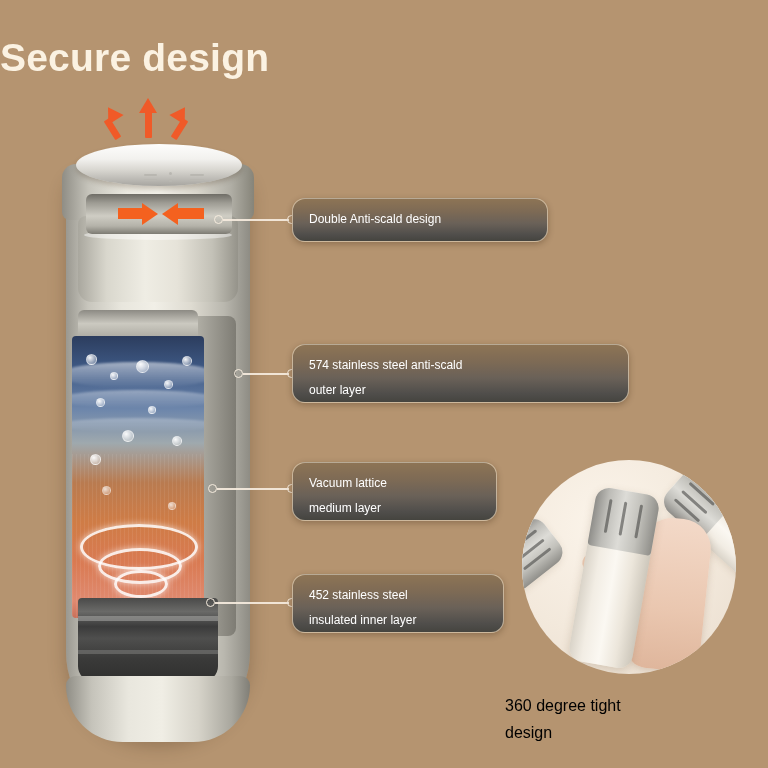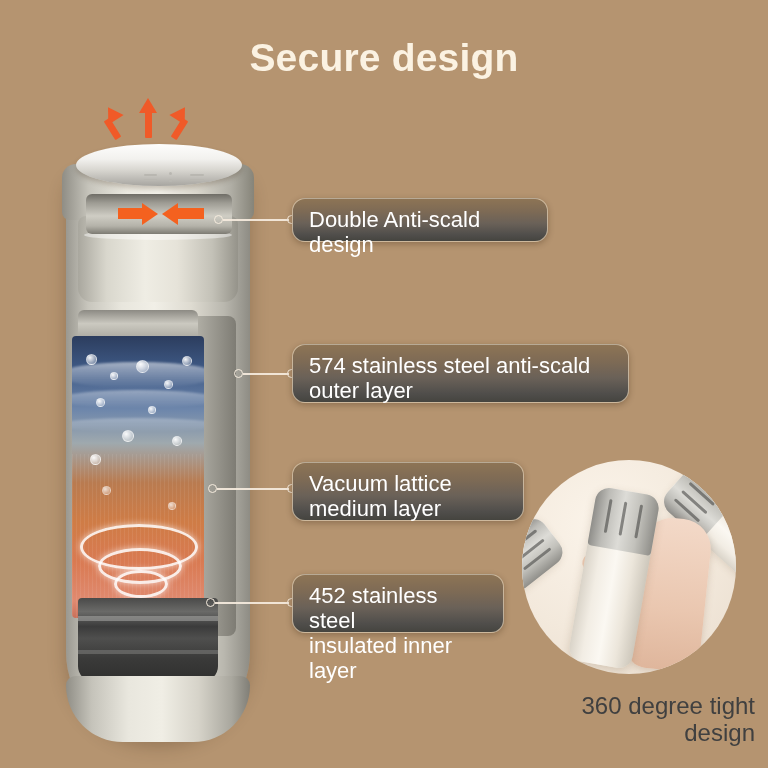--- a/index.html
+++ b/index.html
@@ -19,21 +19,21 @@
     height: 768px;
     background: #b59470;
   }
 
   
   #page-title {
     position: absolute;
     top: 36px;
     left: 0;
     width: 768px;
-    text-align: center;
+    text-align: left;
     font-size: 39px;
     font-weight: bold;
     color: #fbf2e2;
     letter-spacing: 0.2px;
   }
 
   
   #product {
     position: absolute;
     left: 58px;
@@ -271,21 +271,21 @@
 
   
   .callout {
     position: absolute;
     box-sizing: border-box;
     border-radius: 13px;
     border: 1px solid rgba(232,214,186,0.70);
     background: linear-gradient(to bottom,
        #8d7455 0%, #7d6a55 30%, #6a6158 58%, #504e4b 85%, #45443f 100%);
     color: #ffffff;
-    font-size: 22px;
+    font-size: 12px;
     line-height: 25px;
     padding: 8px 16px 21px 16px;
     box-shadow: 0 2px 6px rgba(50,30,10,0.30);
     white-space: pre-line;
   }
 
   
   .conn-line {
     position: absolute;
     height: 1.5px;
@@ -339,23 +339,23 @@
     position:absolute;
     background: linear-gradient(to right, #f0cdb6, #e7bc9f);
     border-radius: 10px;
   }
 
   #inset-caption {
     position: absolute;
     left: 505px;
     top: 692px;
     width: 250px;
-    text-align: right;
-    color: #404040;
-    font-size: 24px;
+    text-align: left;
+    color: #000000;
+    font-size: 16px;
     line-height: 27px;
     white-space: pre-line;
   }
 </style>
 </head>
 <body>
 
 <div id="stage">
 
   <div id="page-title">Secure design</div>
@@ -444,21 +444,21 @@
 
   <div class="conn-dot" style="left:206px; top:598px;"></div>
   <div class="conn-line" style="left:215px; top:602px; width:74px;"></div>
   <div class="conn-dot" style="left:287px; top:598px;"></div>
 
   <div class="callout" style="left:292px; top:198px; width:256px; height:44px;">Double Anti-scald design</div>
 
   <div class="callout" style="left:292px; top:344px; width:337px; height:59px;">574 stainless steel anti-scald
 outer layer</div>
 
-  <div class="callout" style="left:292px; top:462px; width:232px; height:59px;">Vacuum lattice
+  <div class="callout" style="left:292px; top:462px; width:205px; height:59px;">Vacuum lattice
 medium layer</div>
 
   <div class="callout" style="left:292px; top:574px; width:212px; height:59px;">452 stainless steel
 insulated inner layer</div>
 
   <div id="inset">
 
     <div class="thermos" style="left:4px; top:74px; width:52px; height:170px; transform:rotate(52deg); transform-origin:50% 0%;">
       <div class="cap">
         <i style="left:24%;"></i>

